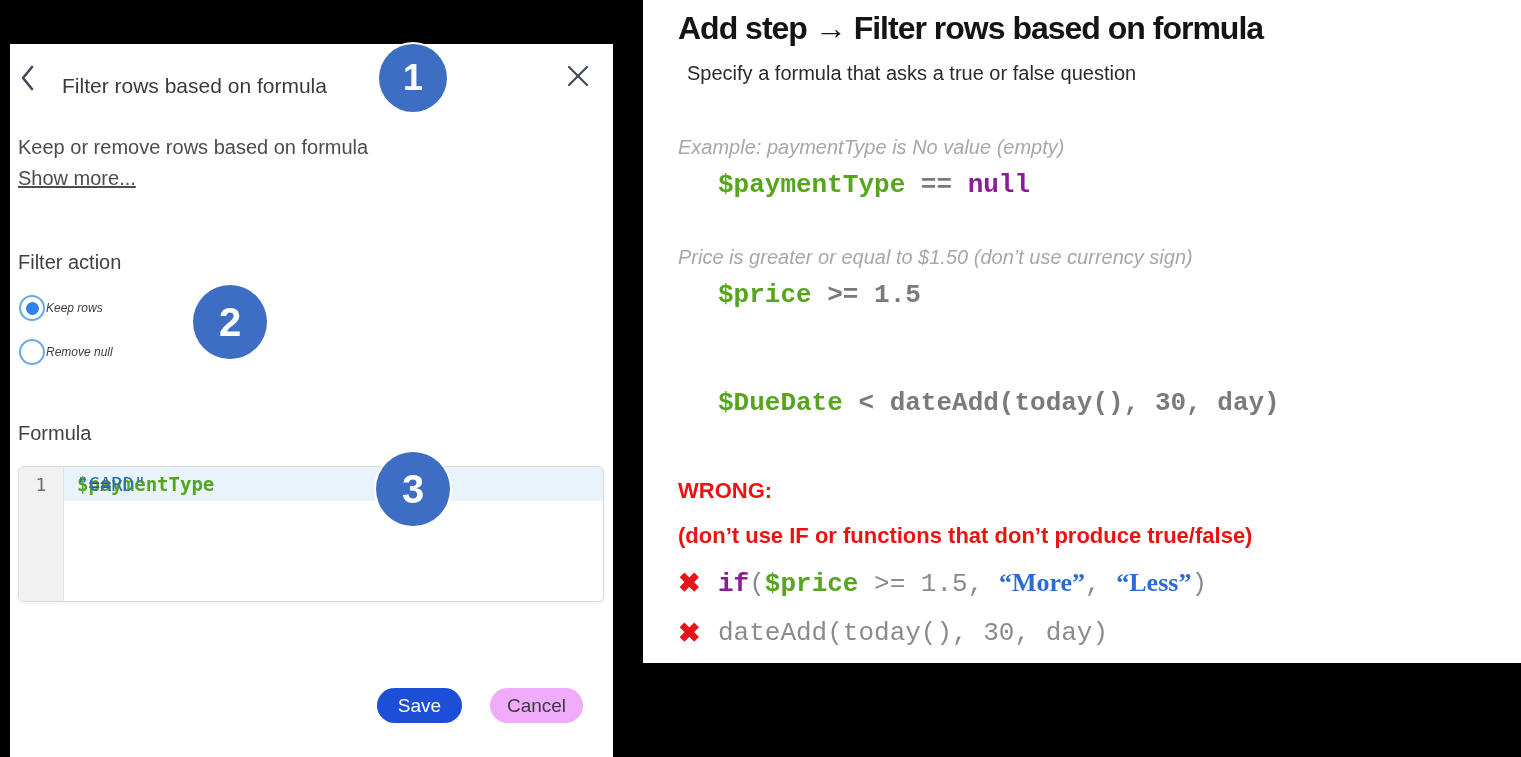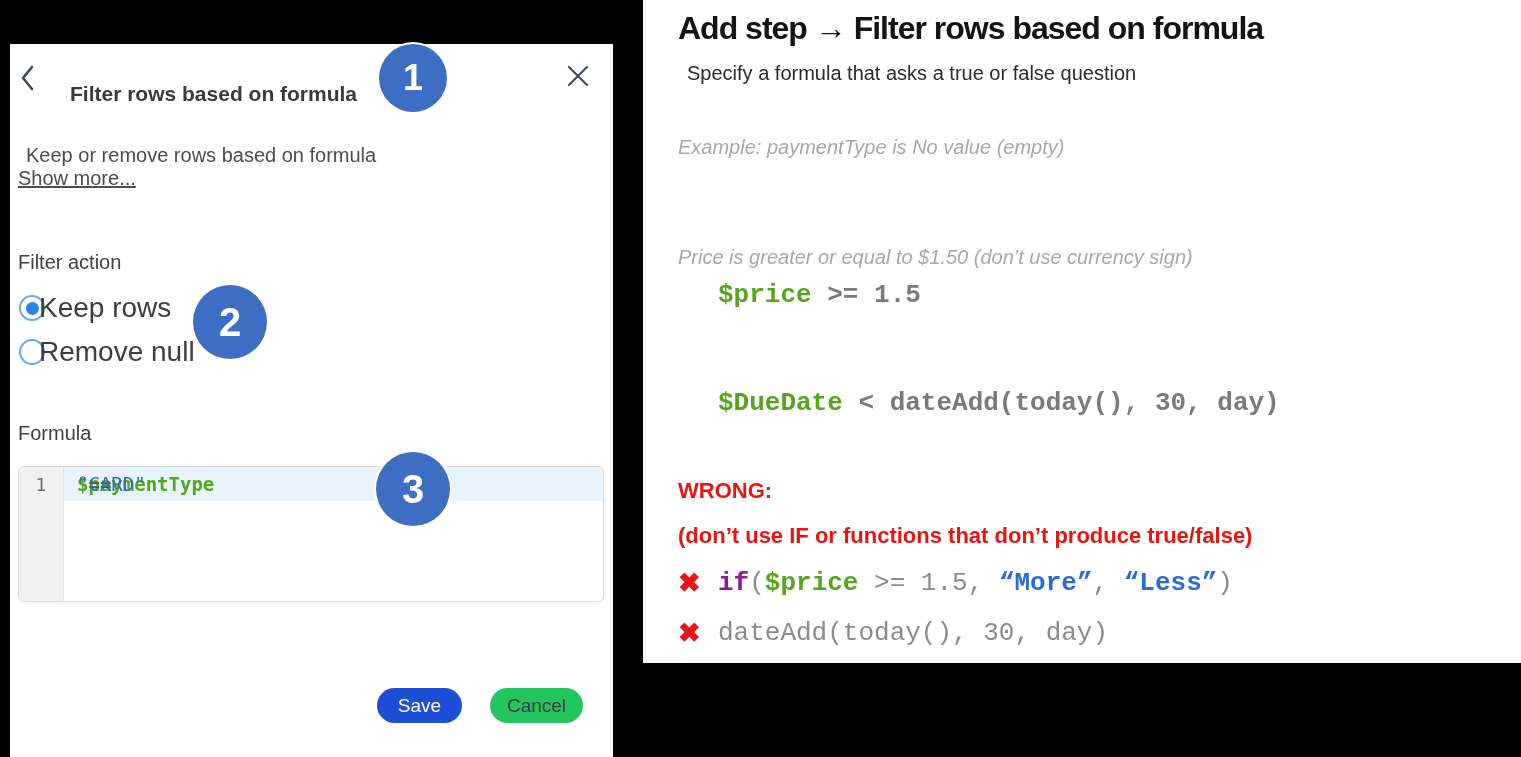--- a/index.html
+++ b/index.html
@@ -23,35 +23,35 @@
   .dlg-desc{left:8px;top:92px;font-size:20px;color:#4c4c4c;white-space:nowrap;}
   .show-more{left:8px;top:123px;font-size:20px;color:#4c4c4c;text-decoration:underline;cursor:pointer;}
   .section-label{left:8px;top:207px;font-size:20px;color:#414141;}
   .radio-row{height:28px;display:flex;align-items:center;position:absolute;}
   #radio-row-1{left:9px;top:250px;}
   #radio-row-2{left:9px;top:294px;}
   .radio-row *{position:static;}
   .radio-circle{width:22px;height:22px;border:2px solid #66abe9;border-radius:50%;
                 display:flex;align-items:center;justify-content:center;background:#fff;}
   .radio-dot{width:13px;height:13px;border-radius:50%;background:#2e82e8;}
-  .radio-label{margin-left:20px;font-size:28px;color:#3d3d3d;white-space:nowrap;}
+  .radio-label{margin-left:27px;font-size:12px;color:#3d3d3d;white-space:nowrap;font-style:italic;}
   .formula-label{left:8px;top:378px;font-size:20px;color:#414141;}
   .editor{left:8px;top:422px;width:584px;height:134px;border:1px solid #dcdcdc;border-radius:6px;
           background:#fff;box-shadow:0 1px 4px rgba(0,0,0,0.07);overflow:hidden;}
   .gutter{left:0;top:0;width:44px;height:100%;background:#f1f1f1;border-right:1px solid #e2e2e2;}
   .active-line{left:45px;top:0;width:539px;height:34px;background:#e9f3fc;}
   .line-number{left:0;top:0;width:44px;height:34px;font-family:"DejaVu Sans Mono",monospace;
                font-size:18px;color:#6d6d6d;display:flex;align-items:center;justify-content:center;position:absolute;}
   .code-line{left:58px;top:0;height:34px;display:flex;align-items:center;
              font-family:"DejaVu Sans Mono",monospace;font-size:19px;font-weight:500;white-space:pre;}
   .footer-btn{top:644px;height:35px;border:none;border-radius:18px;font-size:19px;
               display:flex;align-items:center;justify-content:center;cursor:pointer;
               font-family:"Liberation Sans",sans-serif;}
   #save-btn{left:367px;width:85px;background:#1d4ed8;color:#fff;}
-  #cancel-btn{left:480px;width:93px;background:#22c55e;color:#3d3d3d;}
+  #cancel-btn{left:480px;width:93px;background:#f0abfc;color:#3d3d3d;}
   
   #guide{left:643px;top:0;width:878px;height:663px;padding-left:35px;}
   #guide > div{position:absolute;white-space:nowrap;}
   .guide-title{left:35px;top:10px;font-size:32px;font-weight:800;letter-spacing:-1px;color:#141414;}
   .guide-sub{left:35px;top:62px;font-size:20px;color:#2b2b2b;margin-left:9px;}
   .caption{left:35px;font-style:italic;font-size:20px;color:#a7a7a7;}
   .codeline{left:75px;font-family:"Liberation Mono",monospace;font-size:26px;}
   #cap1{top:136px;} #code1{top:170px;}
   #cap2{top:246px;} #code2{top:280px;}
   #cap3{top:354px;} #code3{top:388px;}
@@ -61,45 +61,45 @@
   #wline1{top:566px;} #wline2{top:616px;}
   .x-mark{color:#e8141c;font-size:27px;font-weight:bold;width:40px;line-height:34px;}
   .wrong-line .wcode{font-family:"Liberation Mono",monospace;font-size:26px;white-space:pre;}
   
   .tok-green{color:#55a51d;font-weight:bold;}
   .tok-slate{color:#44546a;font-weight:500;}
   .tok-blue{color:#2d6fb8;font-weight:500;}
   .tok-gray{color:#7a7a7a;font-weight:bold;}
   .tok-dim{color:#8b8b8b;font-weight:normal;}
   .tok-purple{color:#8e1b96;font-weight:bold;}
-  .tok-blue2{color:#2a6cd5;font-weight:bold;}
+  .tok-blue2{color:#2a6cd5;font-weight:bold;font-family:Liberation Serif, serif;}
 </style>
 </head>
 <body>
 
 <section class="panel" id="dialog">
 
   <span class="back-btn">
     <svg width="20" height="28" viewBox="0 0 20 28">
       <polyline points="14,3 5,14 14,25" fill="none" stroke="#3f4956" stroke-width="2.6" stroke-linecap="round" stroke-linejoin="round"></polyline>
     </svg>
   </span>
 
-  <h1 class="dlg-title" style="margin:16px;font-weight:bold;">Filter rows based on formula</h1>
+  <h1 class="dlg-title" style="margin:8px;font-weight:normal;">Filter rows based on formula</h1>
 
   <div class="badge" id="badge1">1</div>
 
   <span class="close-btn">
     <svg width="28" height="28" viewBox="0 0 28 28">
       <line x1="5" y1="5" x2="23" y2="23" stroke="#3f4956" stroke-width="2.2" stroke-linecap="round"></line>
       <line x1="23" y1="5" x2="5" y2="23" stroke="#3f4956" stroke-width="2.2" stroke-linecap="round"></line>
     </svg>
   </span>
 
-  <p class="dlg-desc" style="margin:8px;text-align:right;">Keep or remove rows based on formula</p>
+  <p class="dlg-desc" style="margin:0;text-align:right;">Keep or remove rows based on formula</p>
 
   <a class="show-more">Show more...</a>
 
   <div class="section-label">Filter action</div>
 
   <div class="radio-row" id="radio-row-1">
     <span class="radio-circle">
         <span class="radio-dot"></span>
       </span>
     <span class="radio-label">Keep rows</span>
@@ -126,20 +126,21 @@
   <button class="footer-btn" id="save-btn">Save</button>
   <button class="footer-btn" id="cancel-btn">Cancel</button>
 </section>
 
 <section class="panel" id="guide">
 
   <div class="guide-title">Add step → Filter rows based on formula</div>
   <div class="guide-sub">Specify a formula that asks a true or false question</div>
 
   <div class="caption" id="cap1">Example: paymentType is No value (empty)</div>
+  <div class="codeline" id="code1"><span class="tok-green">$paymentType</span><span class="tok-gray"> == </span><span class="tok-purple">null</span></div>
 
   <div class="caption" id="cap2">Price is greater or equal to $1.50 (don’t use currency sign)</div>
   <div class="codeline" id="code2"><span class="tok-green">$price</span><span class="tok-gray"> &gt;= 1.5</span></div>
 
   <div class="codeline" id="code3"><span class="tok-green">$DueDate</span><span class="tok-gray"> &lt; dateAdd(today(), 30, day)</span></div>
 
   <div class="wrong-head">WRONG:</div>
   <div class="wrong-sub">(don’t use IF or functions that don’t produce true/false)</div>
 
   <div class="wrong-line" id="wline1">

